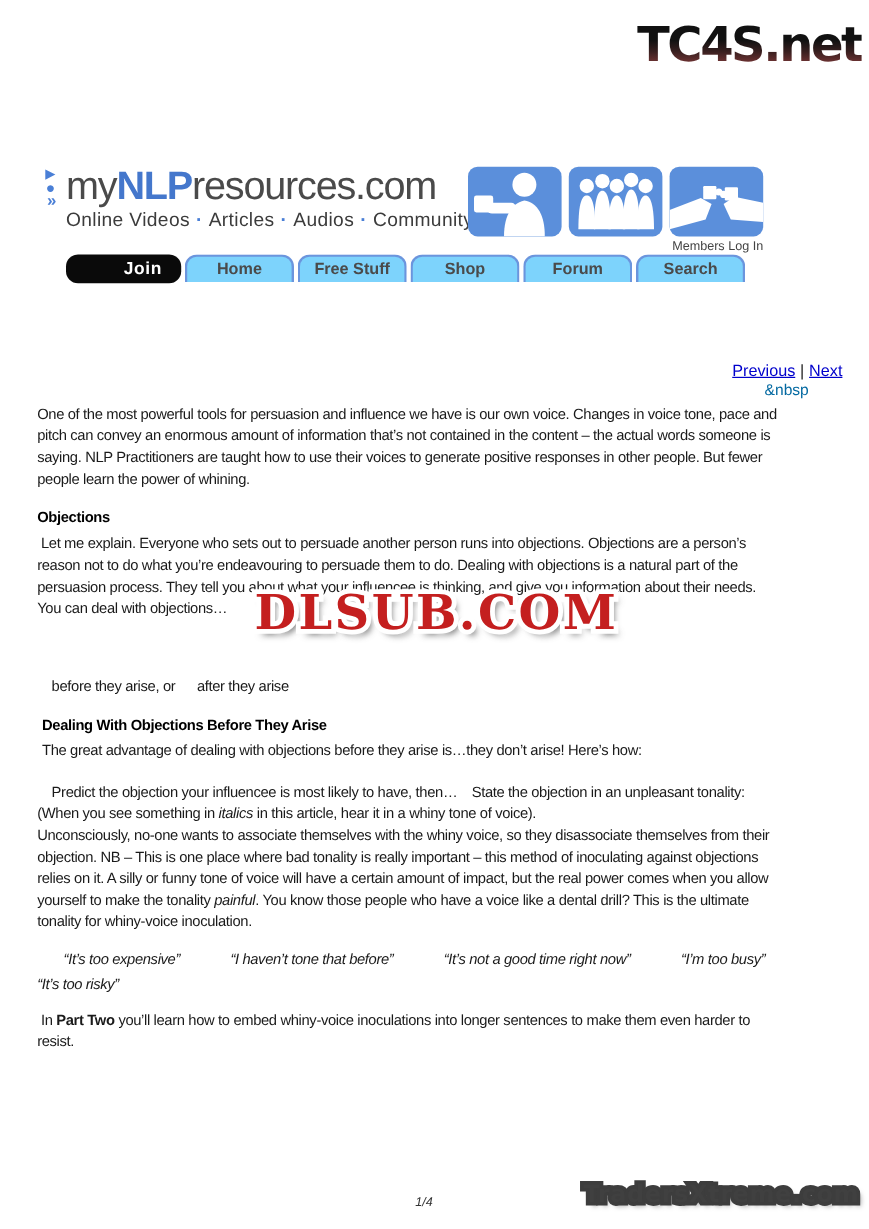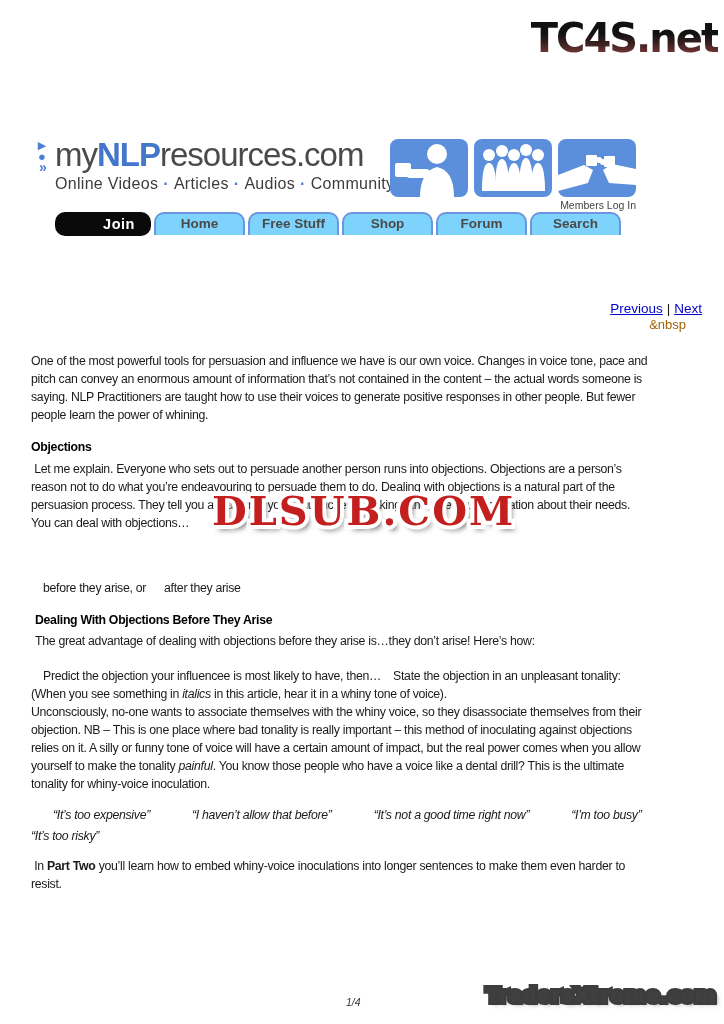--- a/index.html
+++ b/index.html
@@ -42,25 +42,25 @@
 
   
   .title-row { position:absolute; left:88px; top:233px; width:630px; white-space:nowrap; }
   .title { font-size:14px; font-weight:bold; color:#000; }
   .pubdate { font-size:13.5px; color:#1a1a1a; margin-left:13px; }
 
   
   .pagination { position:absolute; right:22px; top:301px; text-align:right; font-size:13.5px; }
   .plink { color:#0000cc; text-decoration:underline; cursor:pointer; }
   .psep { color:#1a1a1a; margin:0 4px; }
-  .nbsp { margin-top:1px; margin-right:16px; color:#a16207; font-size:13px; }
+  .nbsp { margin-top:1px; margin-right:28px; color:#0369a1; font-size:13px; }
 
   
   .article { position:absolute; left:31px; top:336px; width:676px; font-size:12.3px;
-             line-height:18px; letter-spacing:-0.3px; color:#1a1a1a;margin-top:16px; }
+             line-height:18px; letter-spacing:-0.3px; color:#1a1a1a; }
   .para { margin:0; white-space:pre-wrap; }
   .h { margin:14px 0 4px 0; font-size:12.3px; font-weight:bold; color:#000; }
   .h2b { margin-top:14px; margin-bottom:3px; padding-left:4px; }
   .p3 { padding-left:4px; }
   .options-line { margin-top:47px; height:18px; }
   .opt-a { margin-left:12px; }
   .opt-b { margin-left:18px; }
   .predict-line { margin-top:17px; height:18px; }
   .pr-left { margin-left:12px; }
   .pr-right { margin-left:12px; }
@@ -186,21 +186,21 @@
     <p class="para"><span>(When you see something in </span><i>italics</i><span> in this article, hear it in a whiny tone of voice).</span></p>
 
     <p class="para"><span>Unconsciously, no-one wants to associate themselves with the whiny voice, so they disassociate themselves from their
 objection. NB – This is one place where bad tonality is really important – this method of inoculating against objections
 relies on it. A silly or funny tone of voice will have a certain amount of impact, but the real power comes when you allow
 yourself to make the tonality </span><i>painful</i><span>. You know those people who have a voice like a dental drill? This is the ultimate
 tonality for whiny-voice inoculation.</span></p>
 
 
     <div class="whiny">
-      <i class="wq wq-first">“It’s too expensive”</i><i class="wq">“I haven’t allow that before”</i><i class="wq">“It’s not a good time right now”</i><i class="wq">“I’m too busy”</i>
+      <i class="wq wq-first">“It’s too expensive”</i><i class="wq">“I haven’t tone that before”</i><i class="wq">“It’s not a good time right now”</i><i class="wq">“I’m too busy”</i>
     </div>
     <div class="whiny2">
       <i>“It’s too risky”</i>
     </div>
 
     <p class="para parttwo"><span> In </span><b>Part Two</b><span> you’ll learn how to embed whiny-voice inoculations into longer sentences to make them even harder to
 resist.</span></p>
   </div>
 
   <div class="wm-dlsub" data-text="DLSUB.COM">DLSUB.COM</div>

